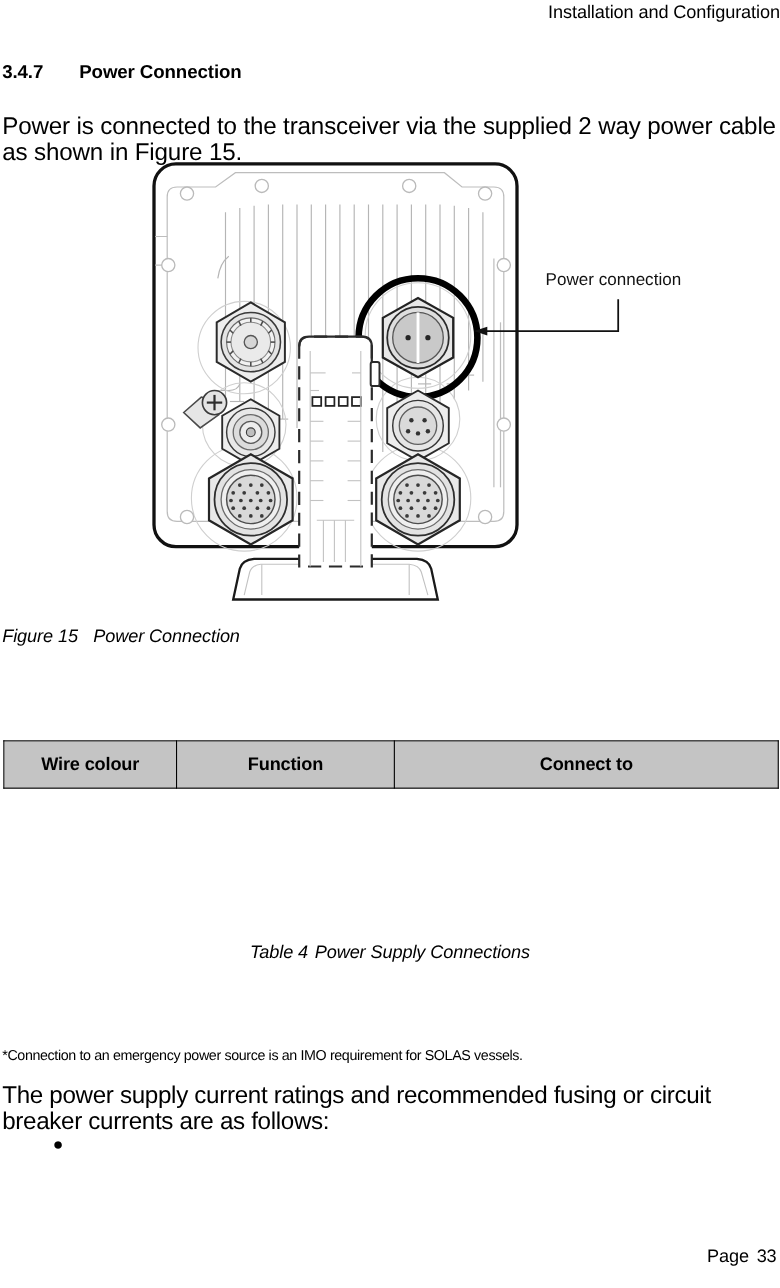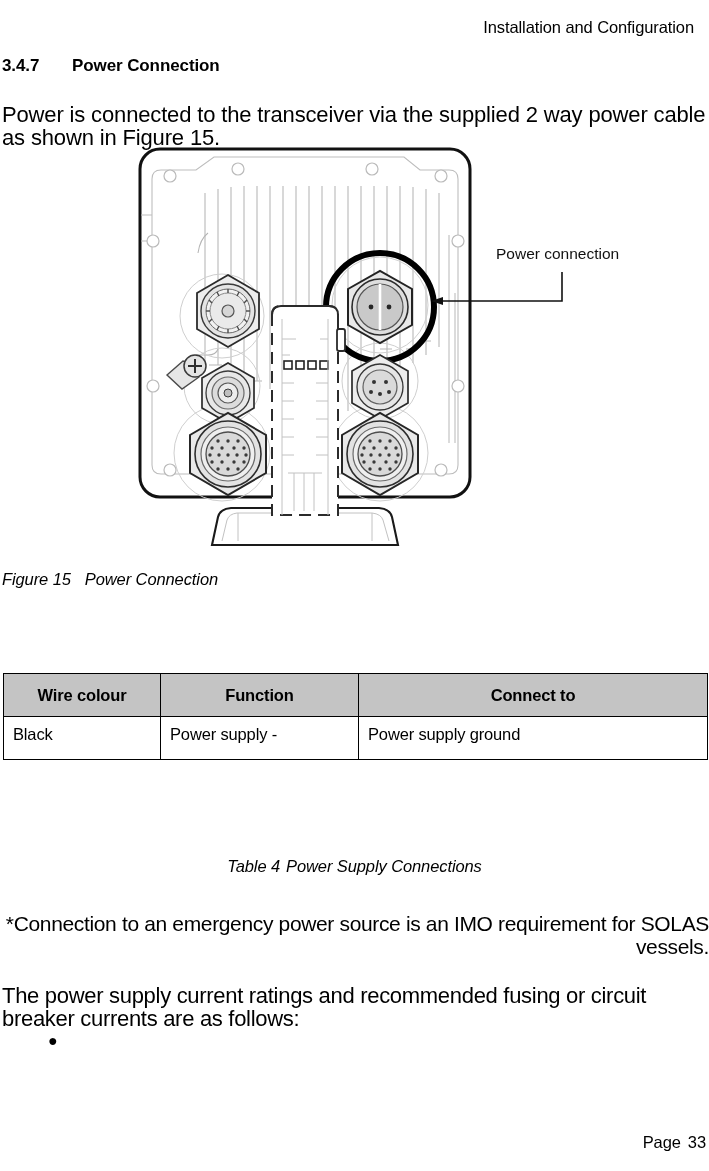--- a/index.html
+++ b/index.html
@@ -13,27 +13,27 @@
     height: 1171px;
     position: relative;
     font-family: "Liberation Sans", sans-serif;
     color: #000000;
     overflow: hidden;
   }
 
   
   .page-header {
     position: absolute;
-    top: 16px;
+    top: 0px;
     left: 0px;
     width: 709px;
     text-align: right;
     font-size: 16.5px;
     line-height: 22px;
-    padding-right: 15px;
+    padding-right: 0;
     box-sizing: border-box;
     letter-spacing: -0.1px;
   }
 
   
   .section-heading {
     position: absolute;
     top: 56px;
     left: 2px;
     font-size: 17px;
@@ -119,27 +119,26 @@
     text-align: center;
     font-size: 16.5px;
     font-style: italic;
     letter-spacing: -0.1px;
   }
   .table-caption .tbl-num { margin-right: 6px; }
 
   
   .note-para {
     position: absolute;
-    top: 892px;
+    top: 936px;
     left: 2px;
     width: 707px;
-    font-size: 21px;
+    font-size: 13px;
     line-height: 22.5px;
     letter-spacing: -0.35px;
-    text-align: right;
   }
   .follows-para {
     position: absolute;
     top: 963px;
     left: 2px;
     width: 707px;
     font-size: 22px;
     line-height: 22.5px;
     letter-spacing: -0.3px;
   }
@@ -460,25 +459,20 @@
       <col class="col-conn">
   </colgroup>
   <thead>
     <tr>
       <th>Wire colour</th>
       <th>Function</th>
       <th>Connect to</th>
     </tr>
   </thead>
   <tbody>
-    <tr class="row-black">
-      <td>Black</td>
-      <td>Power supply -</td>
-      <td>Power supply ground</td>
-    </tr>
   </tbody>
 </table>
 
 <div class="table-caption">
   <span class="tbl-num">Table 4</span><span>Power Supply Connections</span>
 </div>
 
 <p class="note-para">*Connection to an emergency power source is an IMO requirement for SOLAS vessels.</p>
 
 <p class="follows-para">The power supply current ratings and recommended fusing or circuit breaker currents are as follows:</p>

